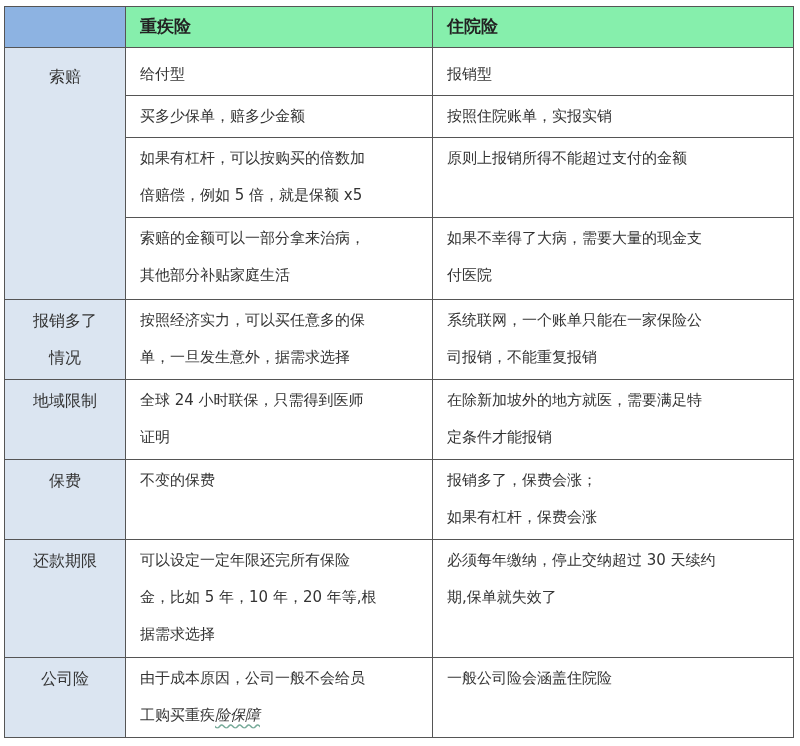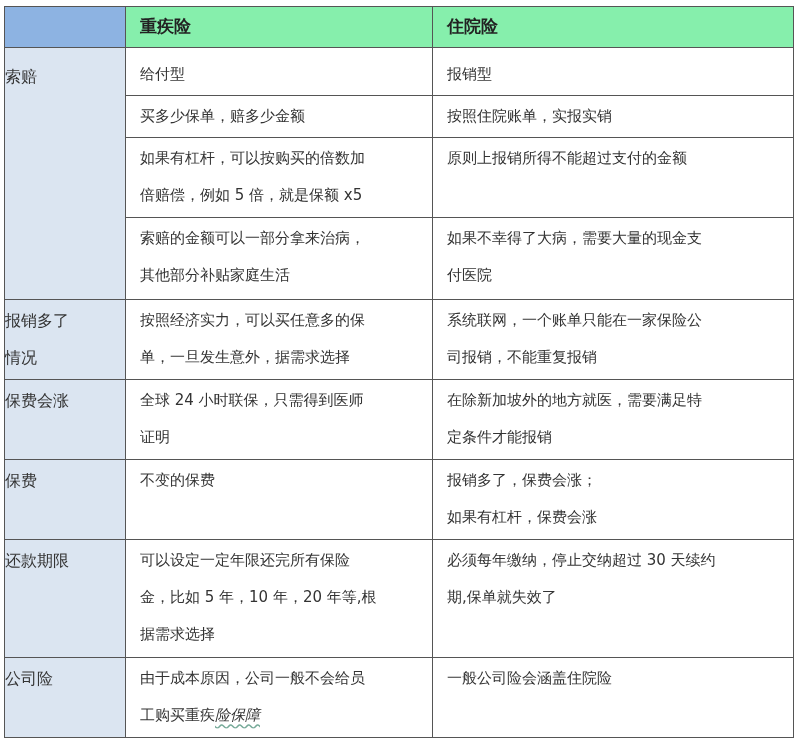--- a/index.html
+++ b/index.html
@@ -6,21 +6,21 @@
     body { width:800px; height:746px; position:relative; overflow:hidden;
            font-family:"DejaVu Sans", "Liberation Sans", sans-serif; color:#333; }
     table.cmp { position:absolute; left:4px; top:6px; width:789px;
                 border-collapse:collapse; table-layout:fixed; }
     table.cmp td, table.cmp th { border:1.5px solid #555; padding:0; vertical-align:top; }
     col.c0 { width:121px; } col.c1 { width:307px; } col.c2 { width:361px; }
     th { background:#86efac; height:40px; text-align:left; font-weight:bold;
          font-size:17px; color:#222; }
     th .hl { padding:8px 0 0 14px; display:block; }
     th.corner { background:#8db3e2; }
-    td.label { background:#dbe5f1; font-size:16px; color:#333; }
+    td.label { background:#dbe5f1; text-align:center; font-size:16px; color:#333; }
     td.label .lt { display:block; padding-top:8px; line-height:41px; }
     td.cell { font-size:15px; color:#333; }
     td.cell .ct { display:block; padding:6px 10px 0 14px; line-height:41px; }
     .wavy { text-decoration: underline wavy #7a9; text-underline-offset:3px;font-style:italic; }
   </style>
 </head>
 <body>
 
 <table class="cmp">
   <colgroup>
@@ -88,21 +88,21 @@
       <span class="ct" style="padding-top:0;margin-top:-4px">单，一旦发生意外，据需求选择</span>
     </td>
     <td class="cell">
       <span class="ct" style="padding-top:0">系统联网，一个账单只能在一家保险公</span>
       <span class="ct" style="padding-top:0;margin-top:-4px">司报销，不能重复报销</span>
     </td>
   </tr>
 
   <tr style="height:80px">
     <td class="label">
-          <span class="lt" style="padding-top:0">保费会涨</span>
+          <span class="lt" style="padding-top:0">地域限制</span>
         </td>
     <td class="cell">
       <span class="ct" style="padding-top:0">全球 24 小时联保，只需得到医师</span>
       <span class="ct" style="padding-top:0;margin-top:-4px">证明</span>
     </td>
     <td class="cell">
       <span class="ct" style="padding-top:0">在除新加坡外的地方就医，需要满足特</span>
       <span class="ct" style="padding-top:0;margin-top:-4px">定条件才能报销</span>
     </td>
   </tr>

